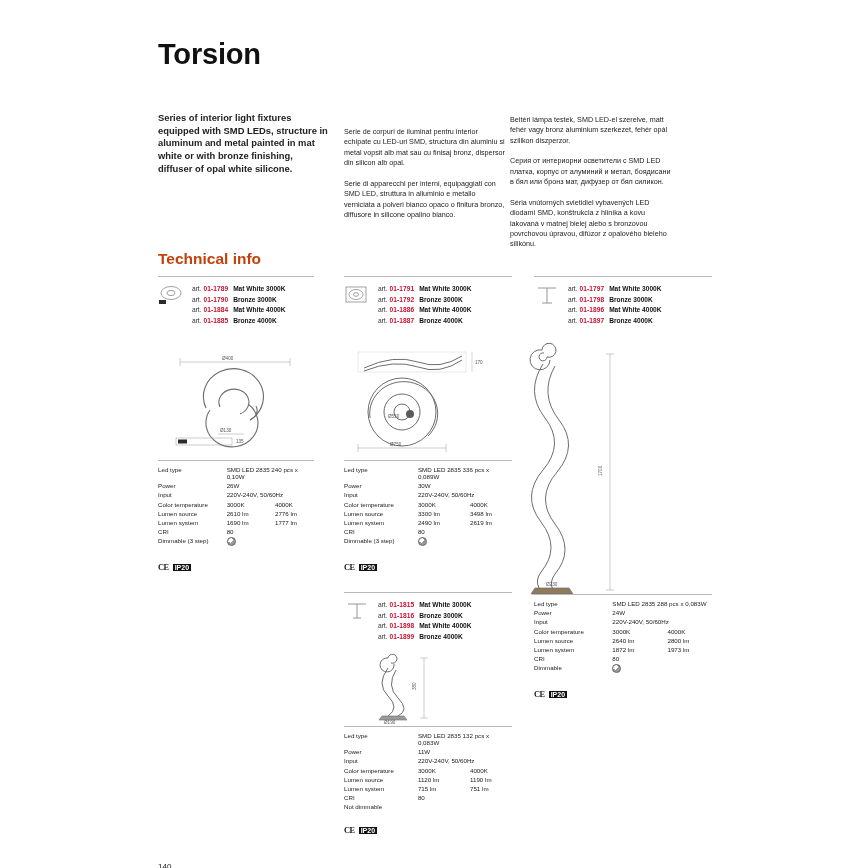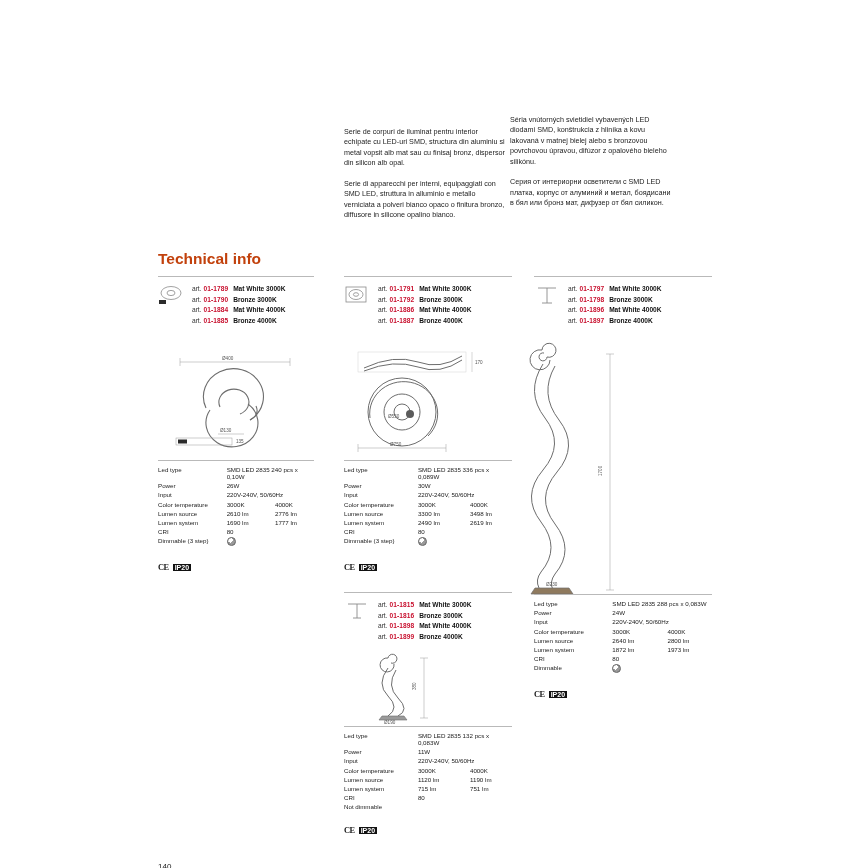--- a/index.html
+++ b/index.html
@@ -70,30 +70,33 @@
   
   .drawing { position:absolute; }
   .dim-text { font-size:4.6px; fill:#555; }
   .page-num { position:absolute; left:158px; top:862px; font-size:8px; color:#222; }
 </style>
 </head>
 <body>
 
 <div class="page">
 
-
+  <div class="title">Torsion</div>
+
+  <div class="intro-col intro-lead">Series of interior light fixtures equipped with SMD LEDs, structure in aluminum and metal painted in mat white or with bronze finishing, diffuser of opal white silicone.</div>
 
   <div class="intro-col col2">
     <p>Serie de corpuri de iluminat pentru interior echipate cu LED-uri SMD, structura din aluminiu si metal vopsit alb mat sau cu finisaj bronz, dispersor din silicon alb opal.</p>
     <p>Serie di apparecchi per interni, equipaggiati con SMD LED, struttura in alluminio e metallo verniciata a polveri bianco opaco o finitura bronzo, diffusore in silicone opalino bianco.</p>
   </div>
 
   <div class="intro-col col3">
+    <p>Beltéri lámpa testek, SMD LED-el szerelve, matt fehér vagy bronz aluminium szerkezet, fehér opál szilikon diszperzor.</p>
+    <p>Серия от интериорни осветители с SMD LED платка, корпус от алуминий и метал, боядисани в бял или бронз мат, дифузер от бял силикон.</p>
     <p>Séria vnútorných svietidiel vybavených LED diodami SMD, konštrukcia z hliníka a kovu lakovaná v matnej bielej alebo s bronzovou povrchovou úpravou, difúzor z opalového bieleho silikónu.</p>
-    <p>Серия от интериорни осветители с SMD LED платка, корпус от алуминий и метал, боядисани в бял или бронз мат, дифузер от бял силикон.</p>
   </div>
 
   <div class="tech-heading">Technical info</div>
 
   <div class="block" style="left:158px; top:276px; width:156px;">
     <div class="hr"></div>
     <div style="display:flex; gap:8px; padding-top:7px;">
       <div class="thumb-icon">
         <svg width="26" height="22" viewBox="0 0 26 22">
           <ellipse cx="13" cy="9" rx="10" ry="6.5" fill="none" stroke="#8a8a8a" stroke-width="0.8"></ellipse>

